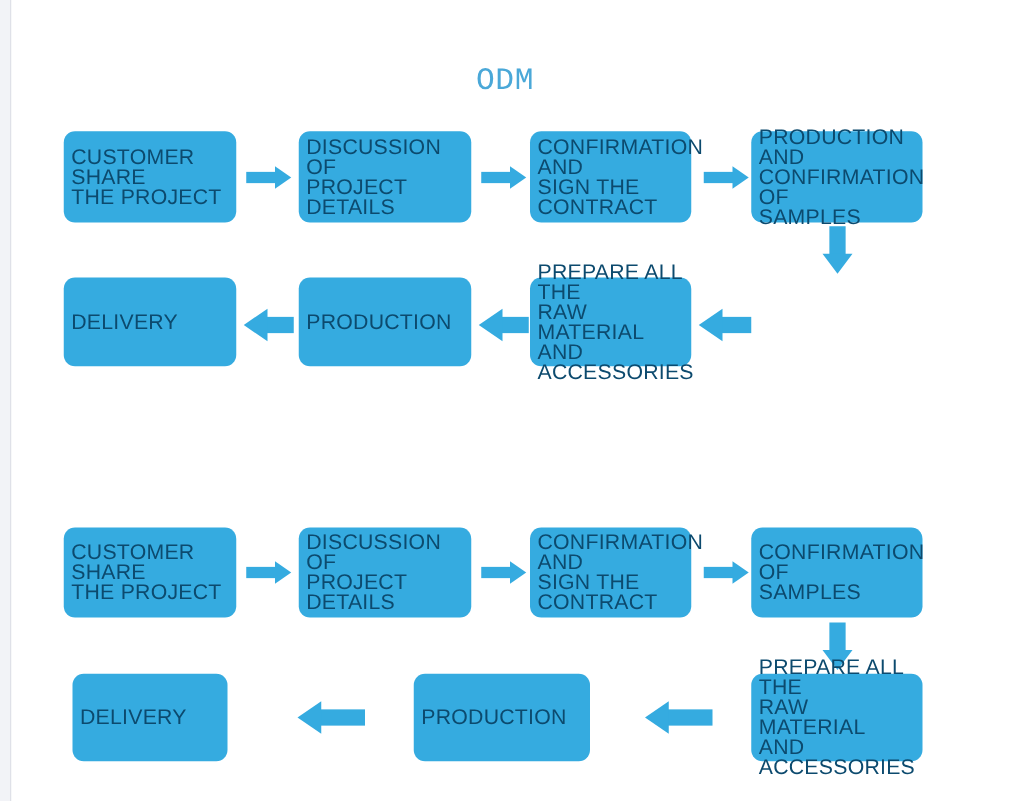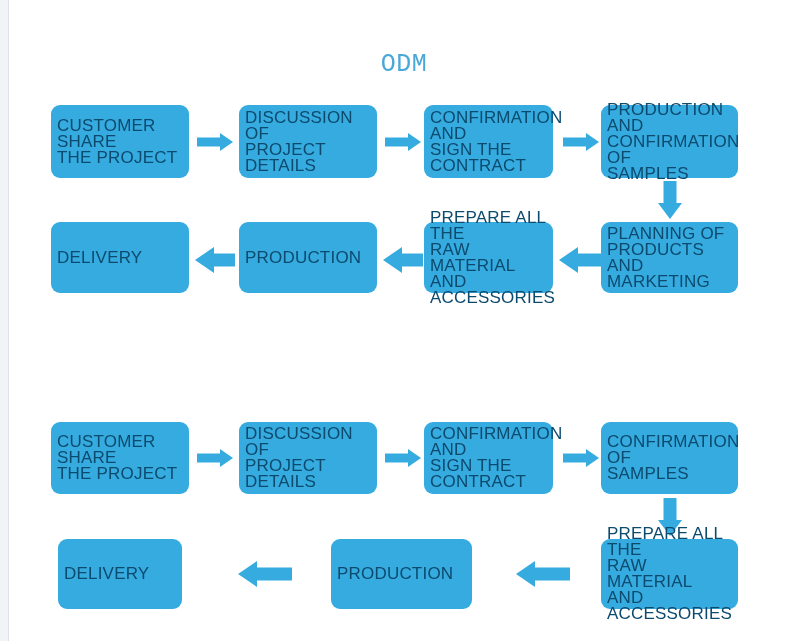--- a/index.html
+++ b/index.html
@@ -216,27 +216,20 @@
       <span>RAW MATERIAL AND</span>
       <span>ACCESSORIES</span>
     </span>
   </div>
 
   <div class="arrow arrow-left big" style="left:559px; top:247px; width:42px; height:26px;">
     <div class="tail" style="width:25px;"></div>
       <div class="head"></div>
   </div>
 
-  <div class="node" style="left:601px; top:222px; width:137px; height:71px;">
-    <span>
-      <span>PLANNING OF</span>
-      <span>PRODUCTS AND</span>
-      <span>MARKETING</span>
-    </span>
-  </div>
 
 
   <div class="node" style="left:51px; top:422px; width:138px; height:72px;">
     <span>
       <span>CUSTOMER SHARE</span>
       <span>THE PROJECT</span>
     </span>
   </div>
 
   <div class="arrow arrow-right" style="left:197px; top:448px; width:36px; height:20px;">

